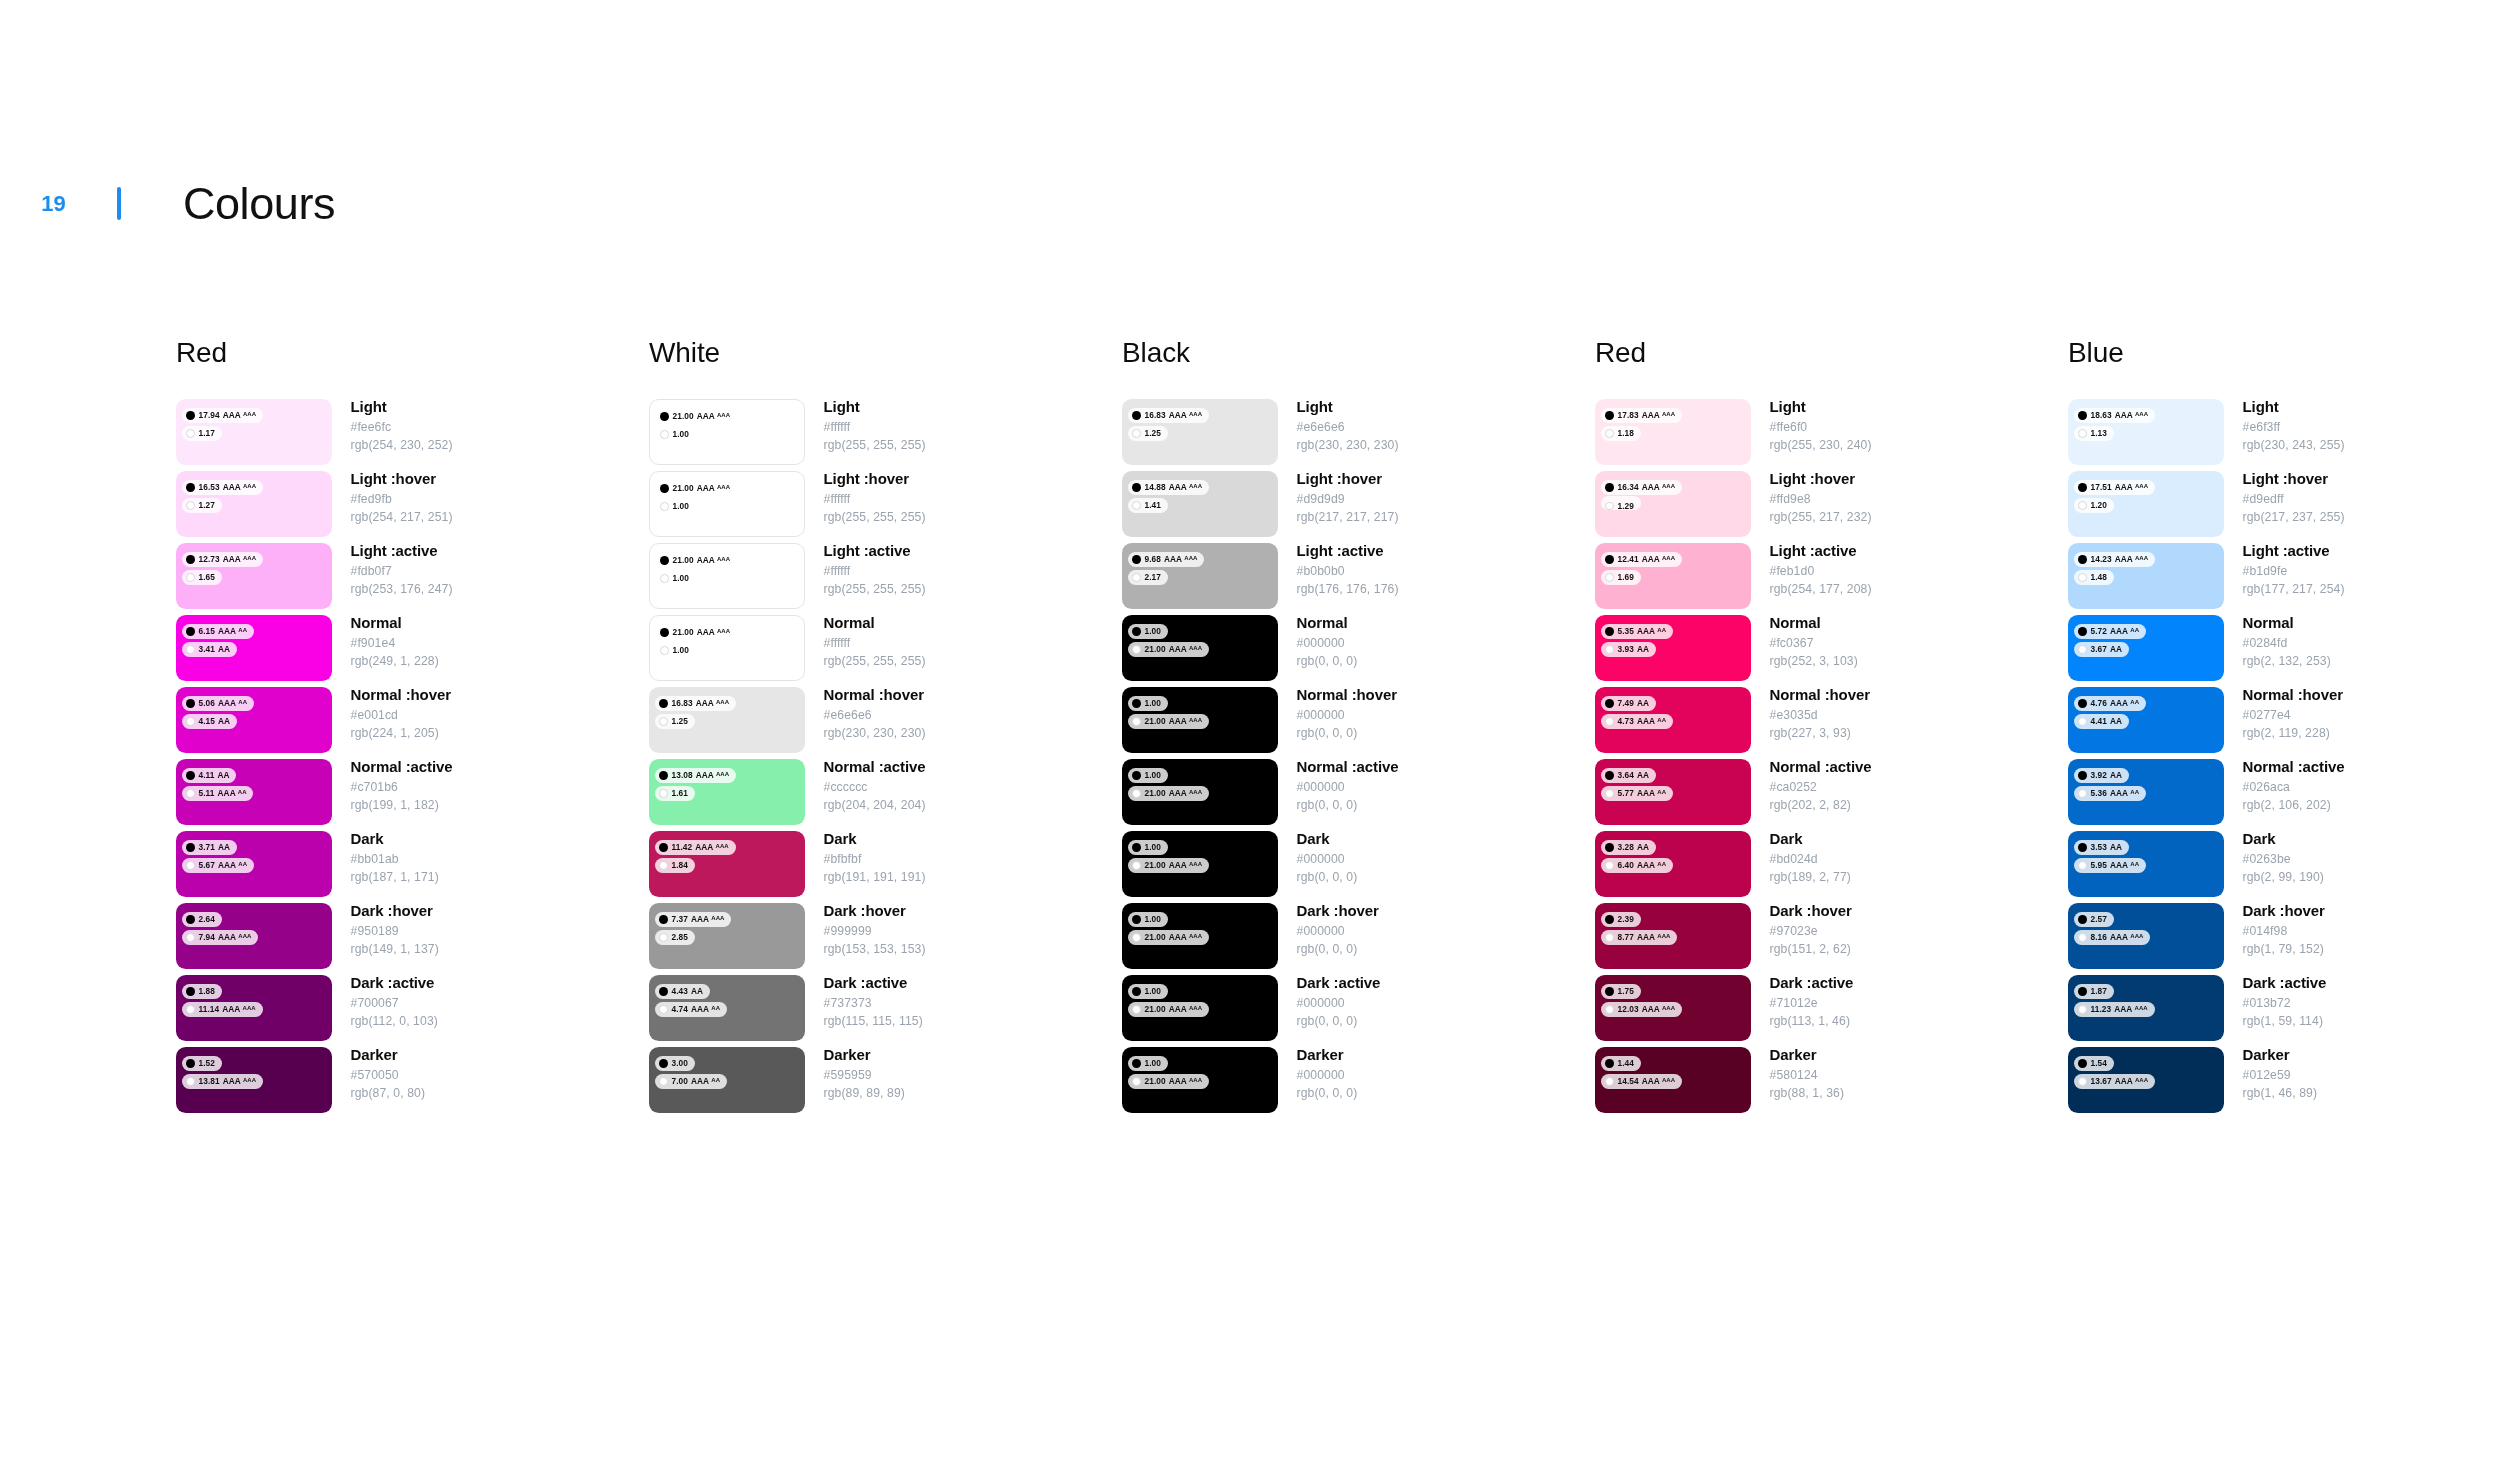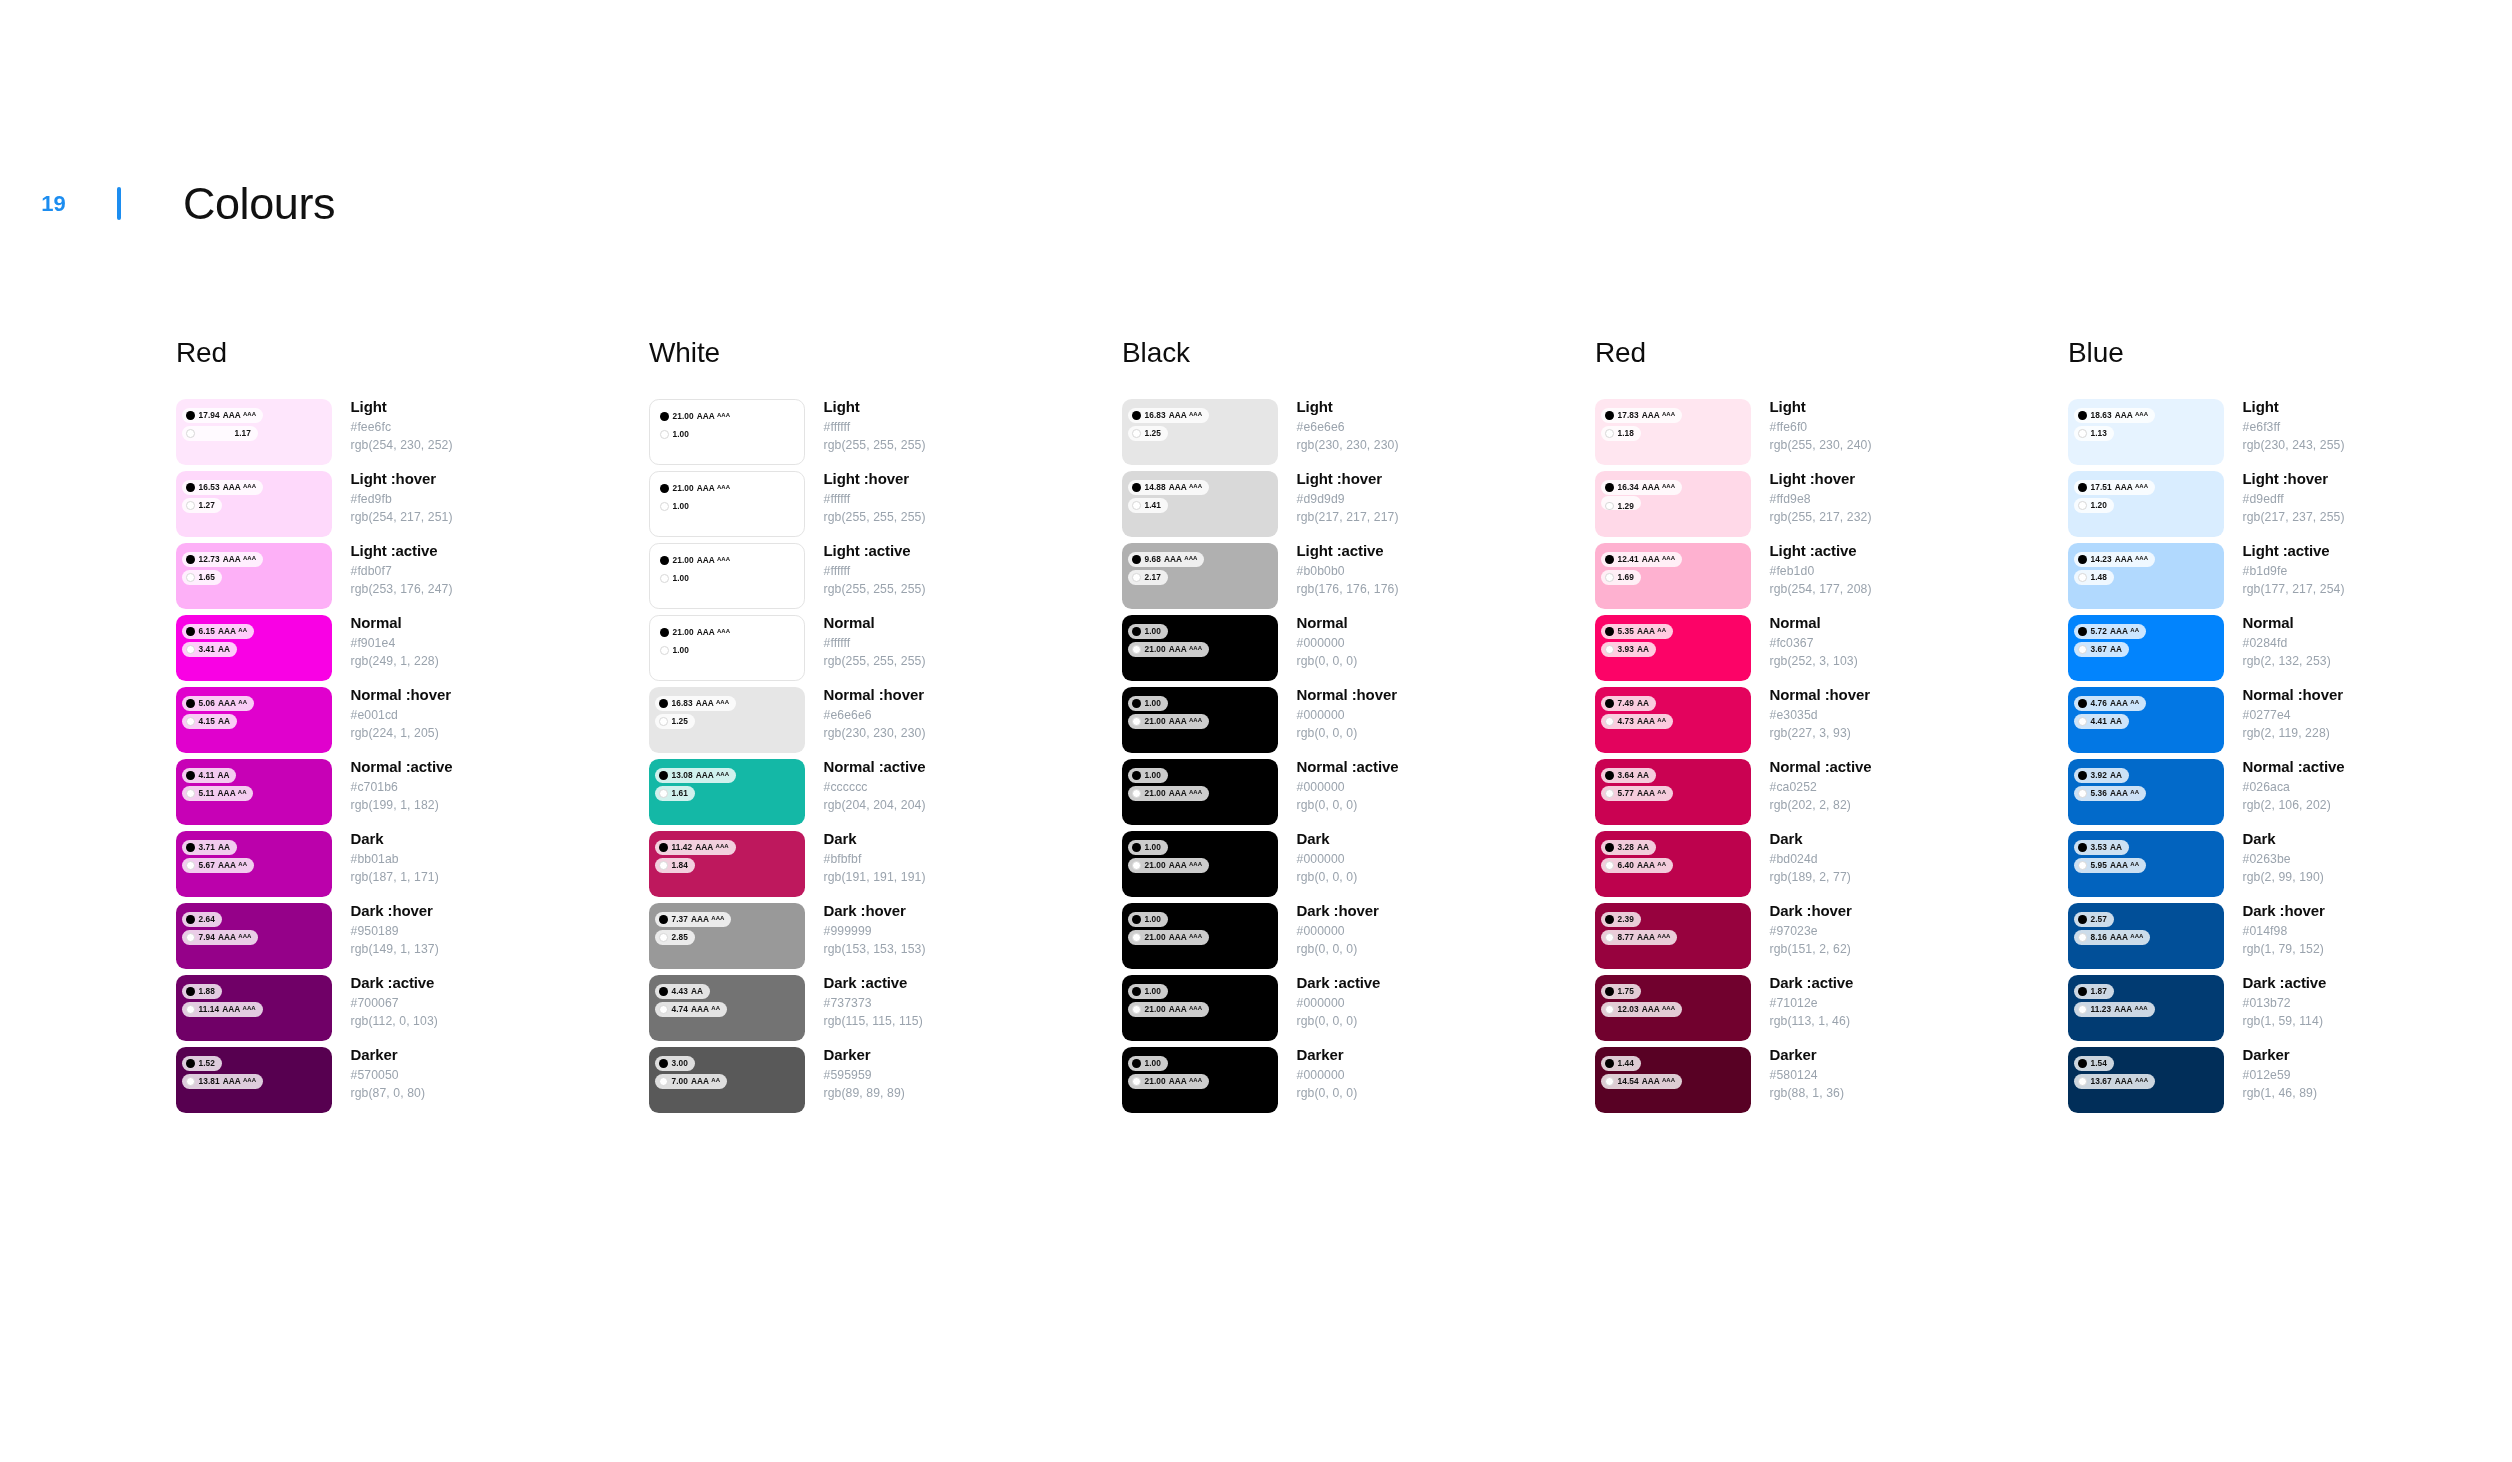--- a/index.html
+++ b/index.html
@@ -181,21 +181,21 @@
     <div class="palette-column">
       <div class="column-title">Red</div>
       <div class="swatch-row">
         <div class="swatch-chip" style="background: rgb(254, 230, 252);">
           <div class="badge-row"><span class="ratio-badge" style="background: rgba(255, 255, 255, 0.8);">
               <span class="dot black"></span>
               <span class="ratio-text">17.94</span>
               <span class="ratio-aaa">AAA</span>
               <span class="ratio-aaa-small">AAA</span>
             </span></div>
-          <div class="badge-row"><span class="ratio-badge" style="background: rgba(255, 255, 255, 0.8); gap: 36px;">
+          <div class="badge-row"><span class="ratio-badge" style="background: rgba(255, 255, 255, 0.8);">
               <span class="dot white"></span>
               <span class="ratio-text">1.17</span>
             </span></div>
         </div>
         <div class="swatch-meta">
           <div class="meta-name">Light</div>
           <div class="meta-hex">#fee6fc</div>
           <div class="meta-rgb">rgb(254, 230, 252)</div>
         </div>
       </div>
@@ -466,21 +466,21 @@
               <span class="ratio-text">1.25</span>
             </span></div>
         </div>
         <div class="swatch-meta">
           <div class="meta-name">Normal :hover</div>
           <div class="meta-hex">#e6e6e6</div>
           <div class="meta-rgb">rgb(230, 230, 230)</div>
         </div>
       </div>
       <div class="swatch-row">
-        <div class="swatch-chip" style="background: #14b8a6;">
+        <div class="swatch-chip" style="background: #86efac;">
           <div class="badge-row"><span class="ratio-badge" style="background: rgba(255, 255, 255, 0.8);">
               <span class="dot black"></span>
               <span class="ratio-text">13.08</span>
               <span class="ratio-aaa">AAA</span>
               <span class="ratio-aaa-small">AAA</span>
             </span></div>
           <div class="badge-row"><span class="ratio-badge" style="background: rgba(255, 255, 255, 0.8);">
               <span class="dot white"></span>
               <span class="ratio-text">1.61</span>
             </span></div>

